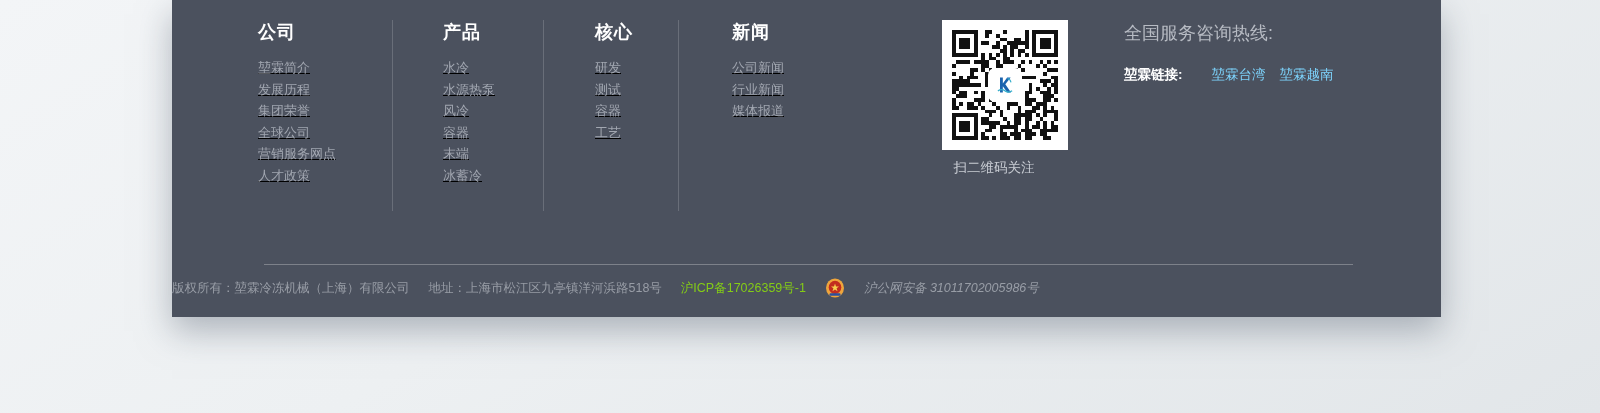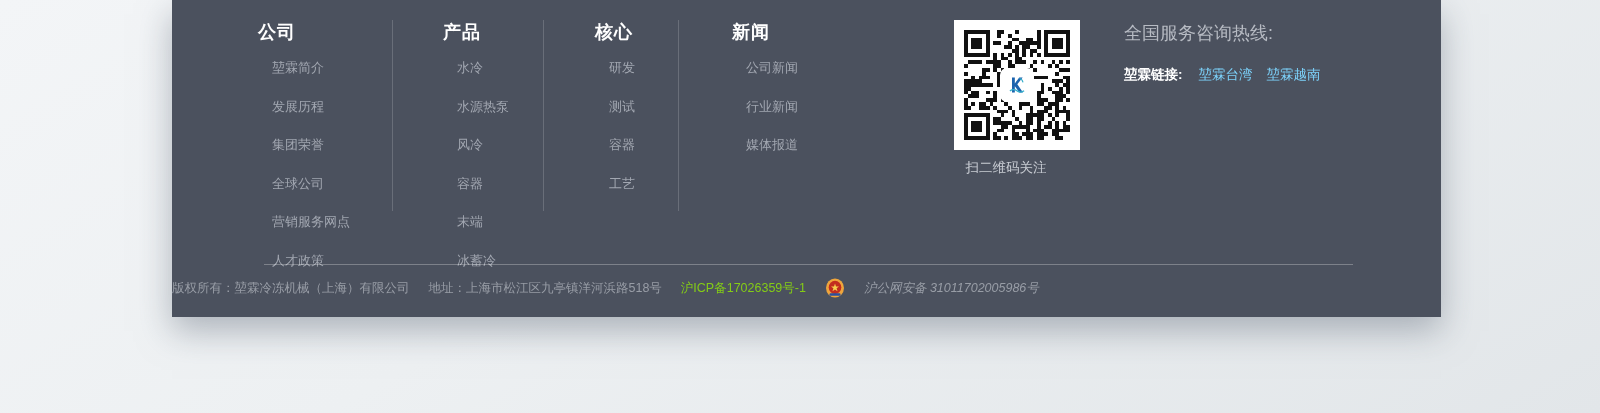--- a/index.html
+++ b/index.html
@@ -18,42 +18,42 @@
     background: #4b515e;
     box-shadow: 0 14px 32px rgba(120,130,142,.55);
   }
   
   .nav-col { position: absolute; top: 22px; }
   .nav-col .col-title {
     margin: 0 0 19px 0;
     font-size: 18px; font-weight: bold; color: #ffffff;
     letter-spacing: 1px; line-height: 20px;
   }
-  .nav-col ul { list-style: none; margin: 14px; padding: 0; display: flex; flex-direction: column; gap: 25px; }
+  .nav-col ul { list-style: none; margin: 0; padding: 0; display: flex; flex-direction: column; gap: 8px; text-decoration: underline; }
   .nav-col li { font-size: 13px; line-height: 13.5px; color: #a2a7b1; cursor: pointer; white-space: nowrap; }
   .v-divider { position: absolute; top: 20px; width: 1px; height: 191px; background: rgba(255,255,255,.17); }
   
-  .qr-block { position: absolute; left: 770px; top: 20px; width: 104px; text-align: center; margin-left: 12px; }
+  .qr-block { position: absolute; left: 770px; top: 20px; width: 104px; text-align: center; }
   .qr-code { position: relative; width: 126px; height: 130px; background: #ffffff; }
   .qr-code svg.modules { position: absolute; left: 10px; top: 10px; }
   .qr-logo {
     position: absolute; left: 50%; top: 50%; width: 30px; height: 30px;
     margin: -15px 0 0 -15px; background: #ffffff; border-radius: 5px;
     display: flex; align-items: center; justify-content: center;
     box-shadow: 0 0 0 2px #ffffff;
   }
   .qr-caption { margin-top: 9px; font-size: 13.5px; color: #c9cdd4; white-space: nowrap; }
   
   .contact-block { position: absolute; left: 952px; top: 26px; }
   .hotline-label { font-size: 18px; line-height: 14px; color: #b7bbc3; margin-bottom: 27px; }
   .phone-row { display: flex; align-items: center; gap: 8px; margin-bottom: 21px; }
   .phone-icon { width: 34px; height: 34px; flex: 0 0 auto; }
   .phone-number { font-size: 30px; color: #ffffff; letter-spacing: .5px; line-height: 32px; }
   .links-row { font-size: 13.5px; line-height: 15px; display: flex; align-items: center; }
-  .links-label { color: #ffffff; font-weight: bold; margin-right: 16px; }
+  .links-label { color: #ffffff; font-weight: bold; margin-right: 29px; }
   .ext-links span { color: #7dd3fc; margin-right: 14px; cursor: pointer; margin-top: 10px; }
   
   .h-divider { position: absolute; left: 92px; right: 88px; top: 264px; height: 1px; background: rgba(255,255,255,.28); }
   .copyright-row {
     position: absolute; top: 278px; left: 0; width: 100%;
     display: flex; align-items: center; gap: 19px;
     font-size: 12.5px; color: #989da6; white-space: nowrap;
   }
   .copyright-row .icp { color: #84cc16; font-weight: normal; cursor: pointer; }
   .copyright-row .police-link { cursor: pointer; font-style: italic; }

